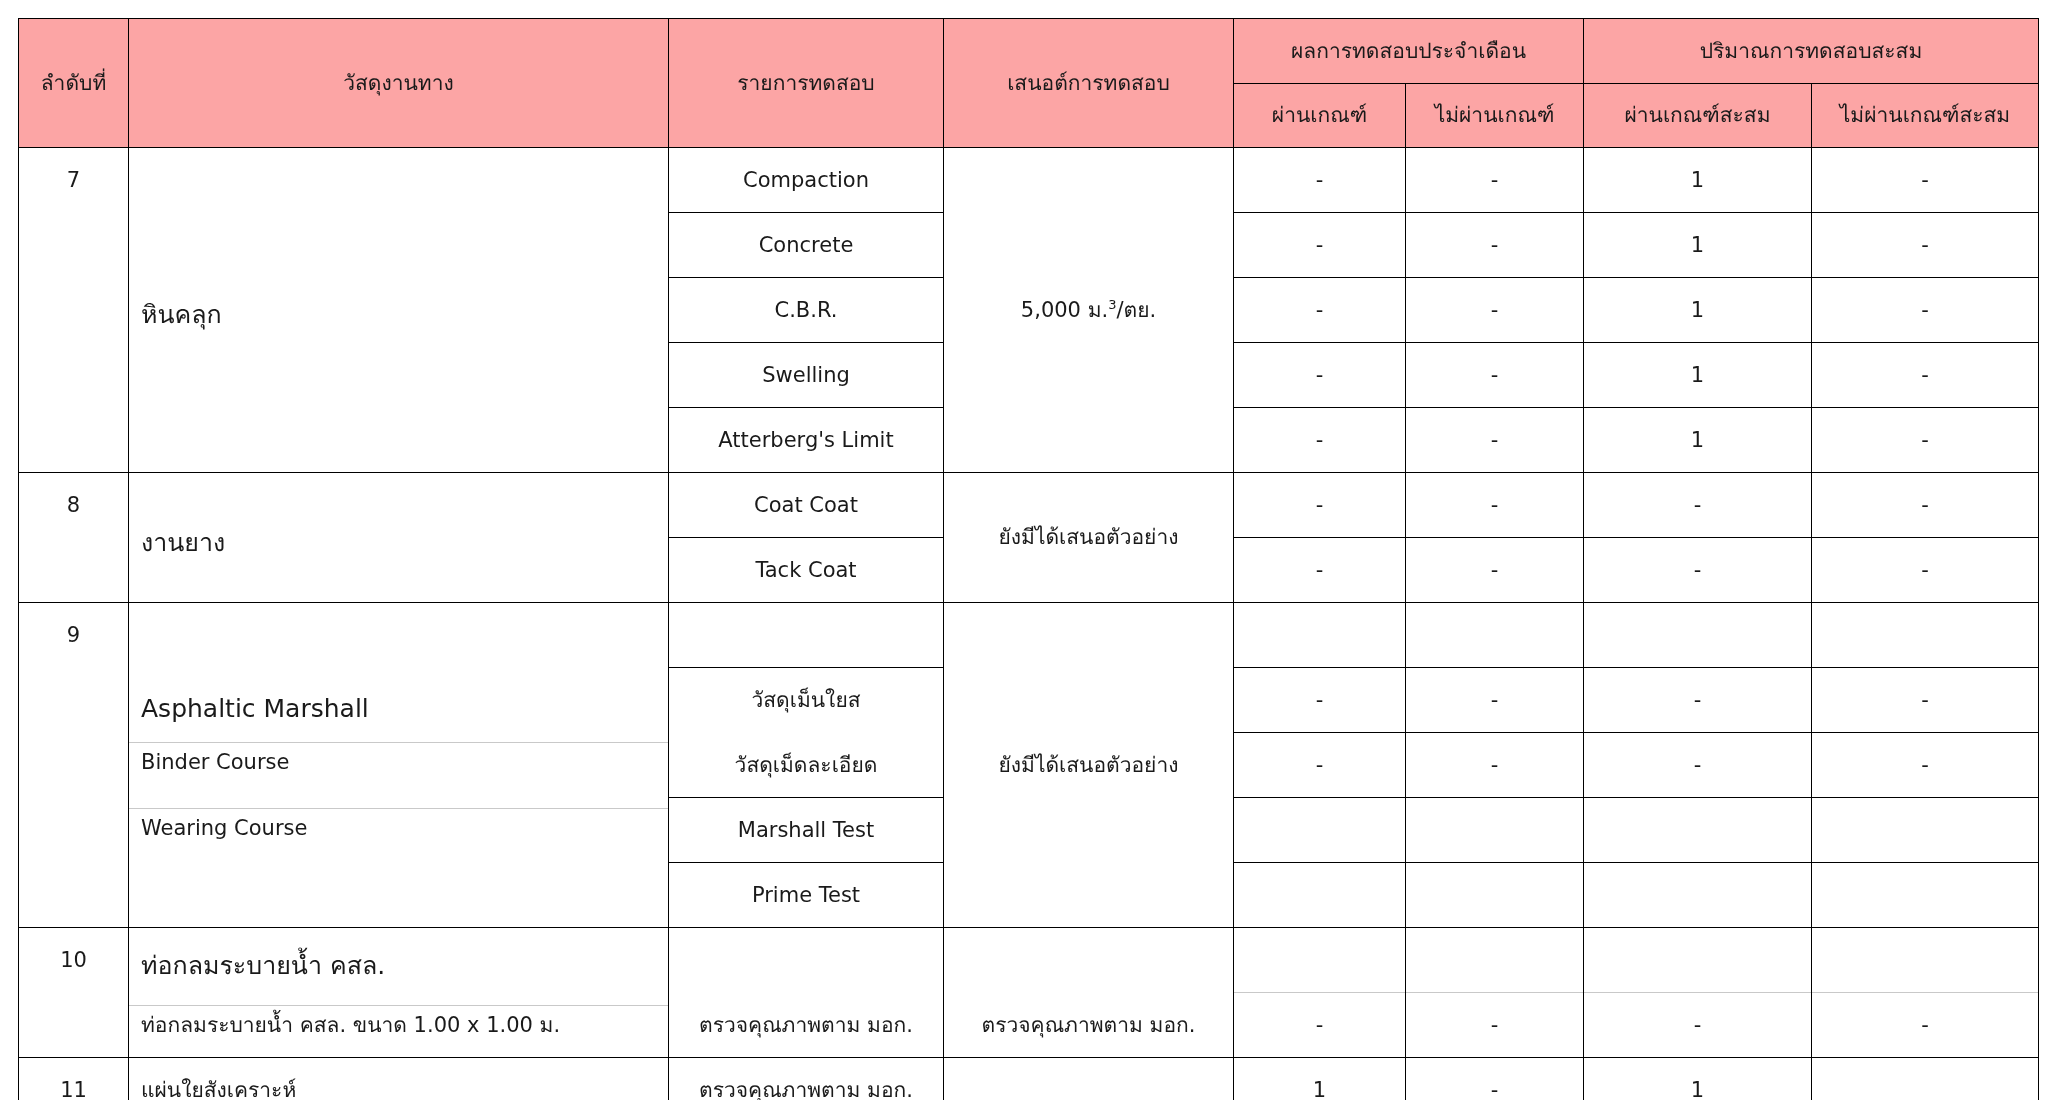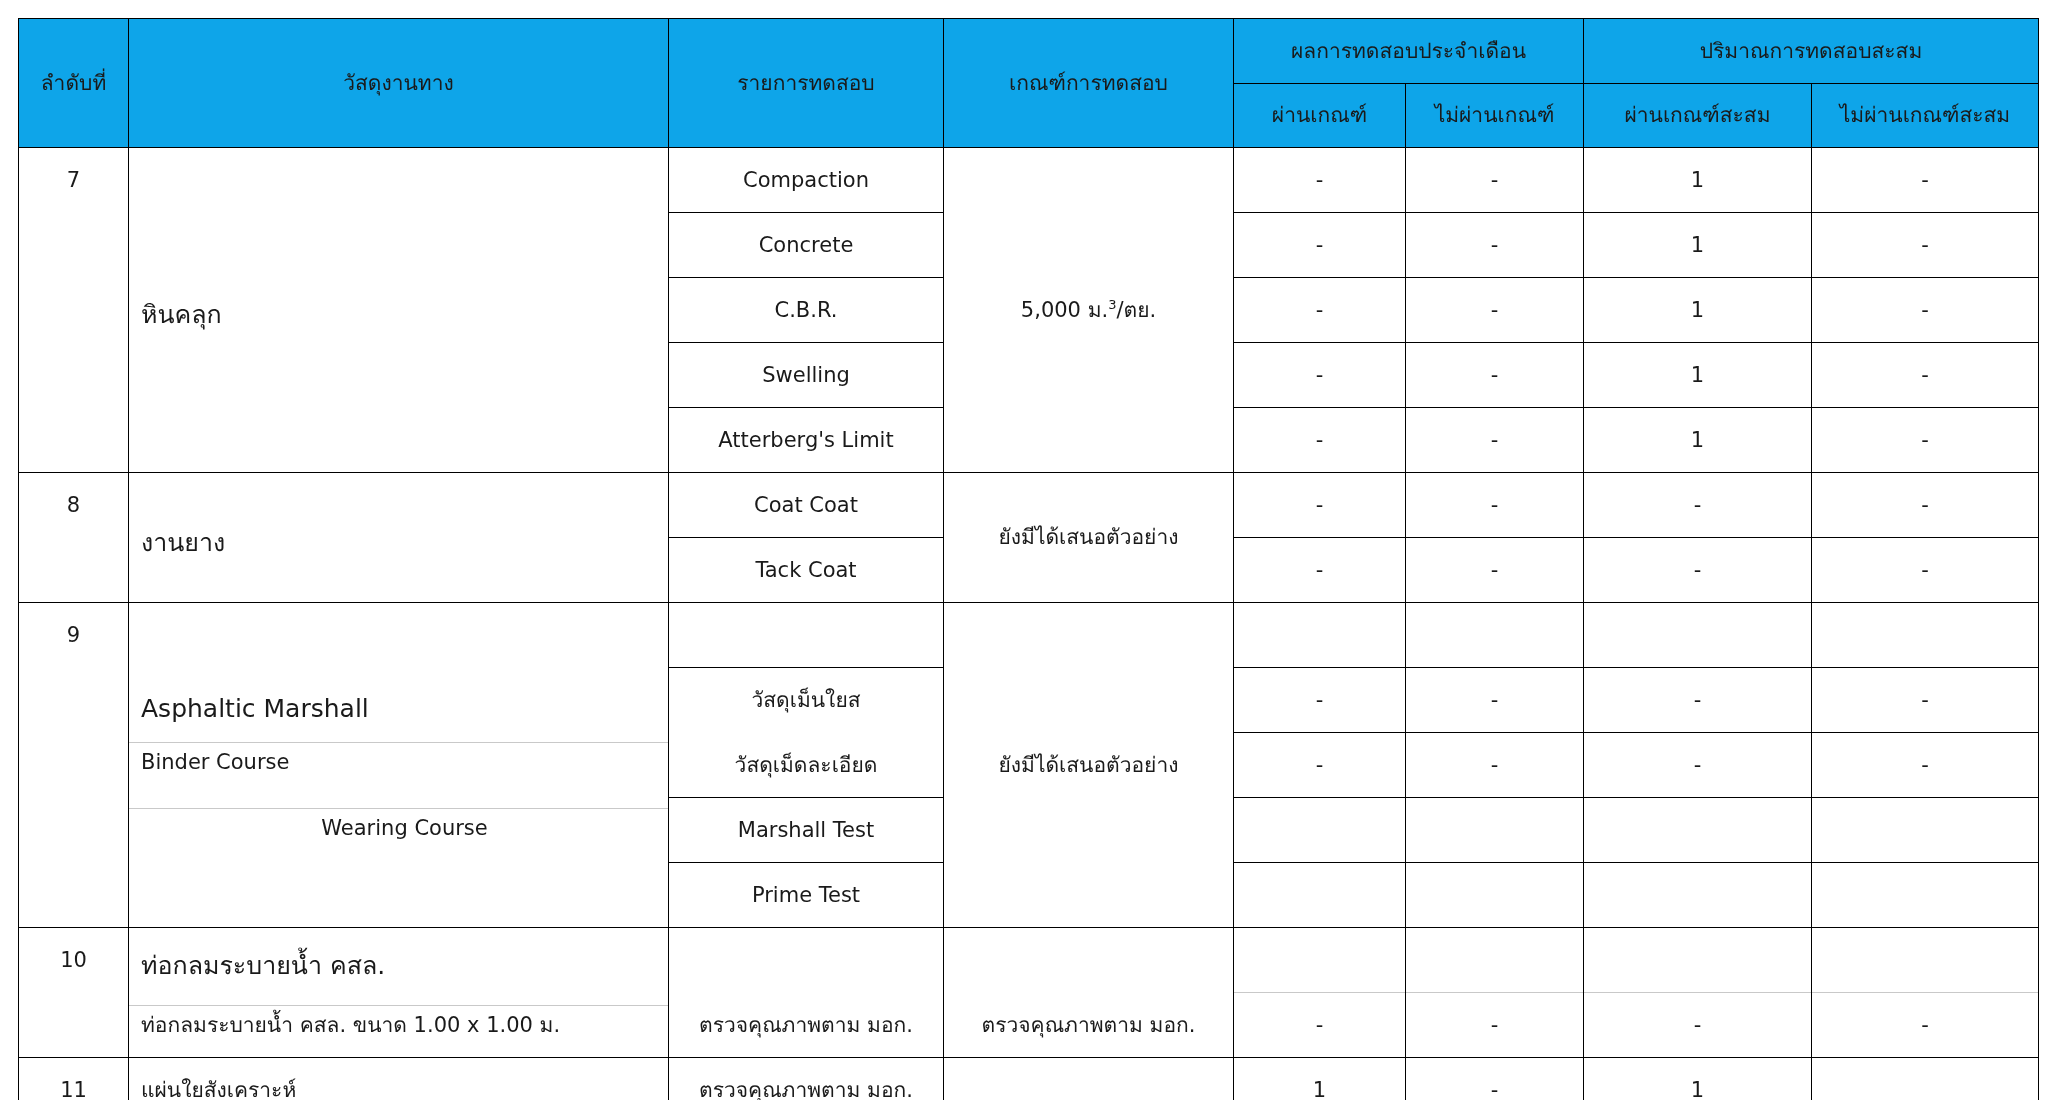--- a/index.html
+++ b/index.html
@@ -31,21 +31,21 @@
     border: 1px solid #000000;
     padding: 0;
     vertical-align: middle;
     text-align: center;
     font-weight: normal;
     font-size: 21px;
     line-height: 1.25;
     color: #1a1a1a;
   }
   thead th {
-    background: #0ea5e9;
+    background: #fca5a5;
     height: 38px;
     font-family: Liberation Serif, serif;
   }
   thead th.tall {
     height: 128px;
   }
   .hdr-label {
     display: block;
     padding: 4px 6px;
     font-size: 21px;
@@ -118,21 +118,21 @@
         <th class="tall" rowspan="2">
             <span class="hdr-label">ลำดับที่</span>
           </th>
         <th class="tall" rowspan="2">
             <span class="hdr-label">วัสดุงานทาง</span>
           </th>
         <th class="tall" rowspan="2">
             <span class="hdr-label">รายการทดสอบ</span>
           </th>
         <th class="tall" rowspan="2">
-            <span class="hdr-label">เกณฑ์การทดสอบ</span>
+            <span class="hdr-label">เสนอต์การทดสอบ</span>
           </th>
         <th colspan="2">
             <span class="hdr-label">ผลการทดสอบประจำเดือน</span>
           </th>
         <th colspan="2">
             <span class="hdr-label">ปริมาณการทดสอบสะสม</span>
           </th>
       </tr>
       <tr>
         <th>
@@ -217,21 +217,21 @@
         <td class="dash thin-t">-</td>
         <td class="dash thin-t">-</td>
         <td class="dash thin-t">-</td>
       </tr>
 
       <tr>
         <td class="num nb-b">9</td>
         <td class="matcell" rowspan="5">
           <span class="mat-line">Asphaltic Marshall</span>
           <span class="mat-sub" style="margin-top:18px;">Binder Course</span>
-          <span class="mat-sub" style="margin-top:27px;text-align:center;">Wearing Course</span>
+          <span class="mat-sub" style="margin-top:27px;">Wearing Course</span>
         </td>
         <td></td>
         <td rowspan="5">ยังมีได้เสนอตัวอย่าง</td>
         <td class="dash"></td>
         <td class="dash"></td>
         <td class="dash"></td>
         <td class="dash"></td>
       </tr>
       <tr class="lightrow">
         <td class="num nb-b nb-t"></td>

